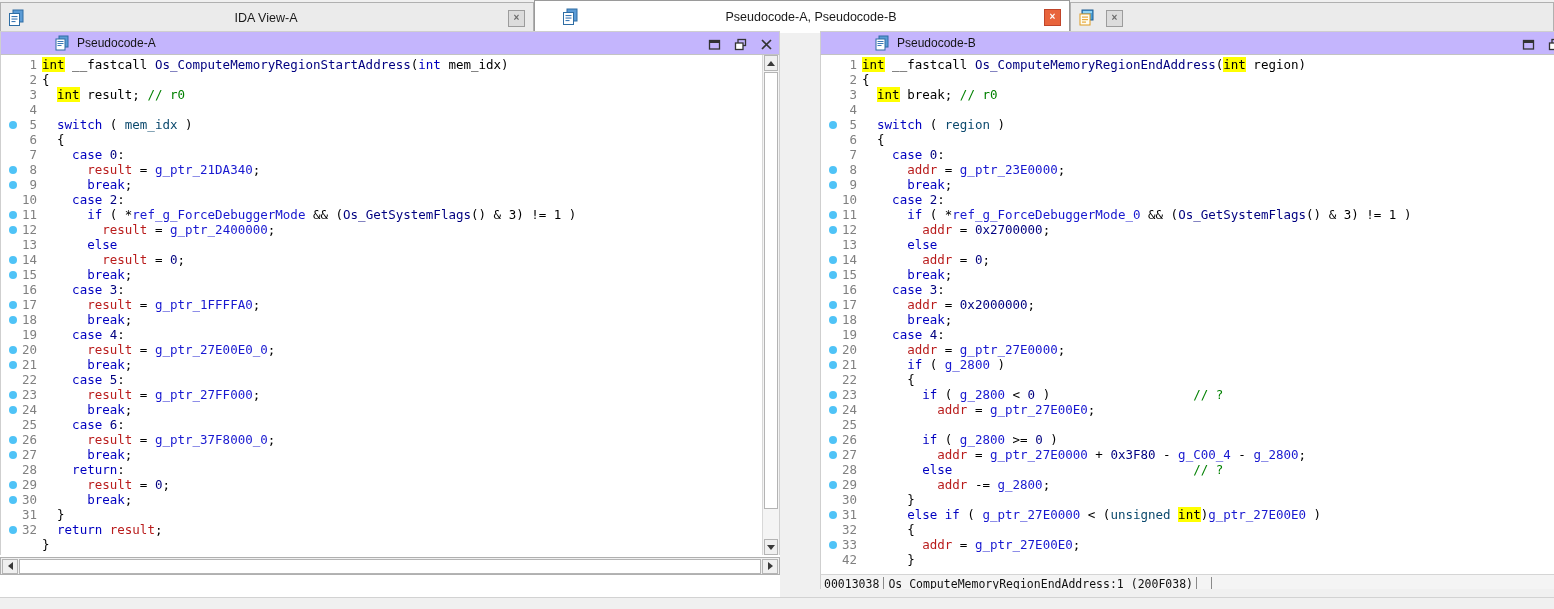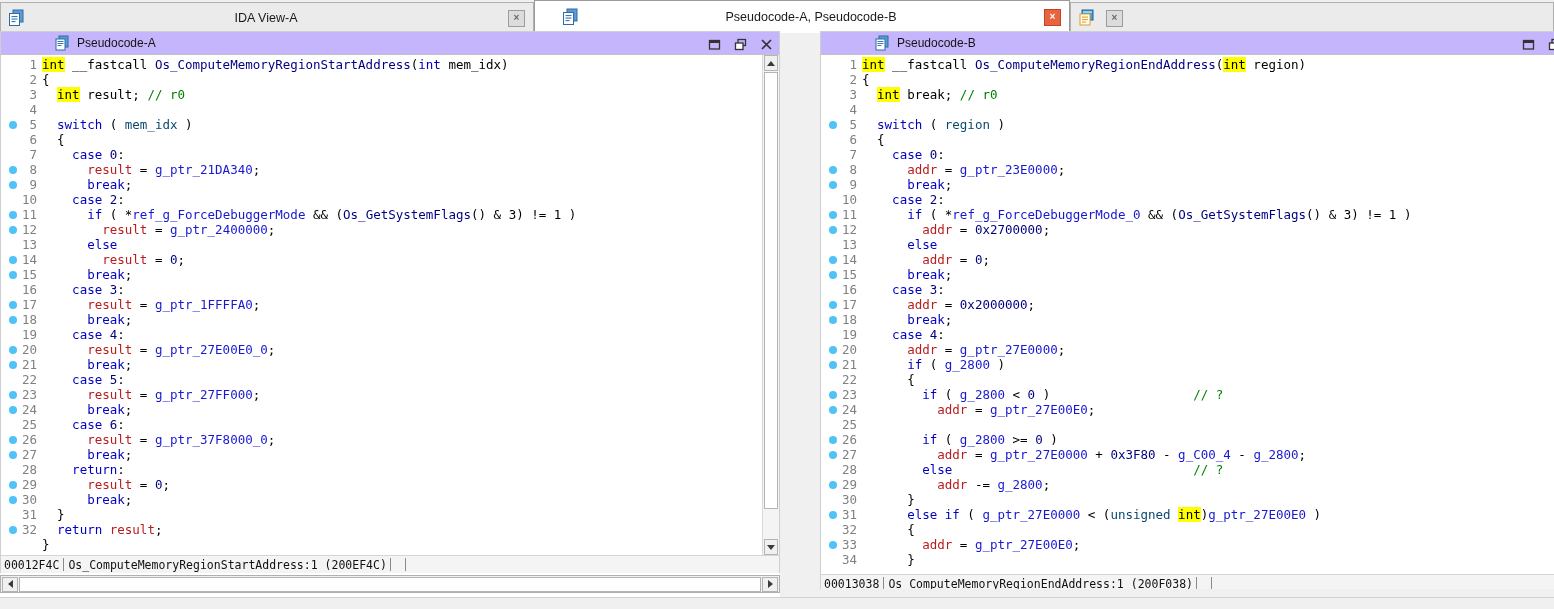--- a/index.html
+++ b/index.html
@@ -453,27 +453,20 @@
         <div class="sb-arrow up">
             <span class="chev up"></span>
           </div>
         <div class="sb-thumb" style="top:17px; height:437px;"></div>
         <div class="sb-arrow down">
             <span class="chev down"></span>
           </div>
       </div>
     </div>
 
-    <div class="statusline">
-      <span>00012F4C</span>
-      <span class="sep"></span>
-      <span>Os_ComputeMemoryRegionStartAddress:1  (200EF4C)</span>
-      <span class="tail"></span>
-      <span class="tail2"></span>
-    </div>
 
     <div class="hscroll">
       <div class="hs-arrow">
           <span class="chev left"></span>
         </div>
       <div class="hs-thumb"></div>
       <div class="hs-arrow">
           <span class="chev right"></span>
         </div>
     </div>
@@ -543,21 +536,21 @@
             <div class="cline"><span class="bp"></span><span class="lnum">24</span><span class="gutterline"></span><span class="ctext"><span class="t-plain">          </span><span class="t-var">addr</span><span class="t-plain"> = </span><span class="t-glob">g_ptr_27E00E0</span><span class="t-punc">;</span></span></div>
             <div class="cline"><span class="lnum">25</span><span class="gutterline"></span><span class="ctext"><span class="t-plain"></span></span></div>
             <div class="cline"><span class="bp"></span><span class="lnum">26</span><span class="gutterline"></span><span class="ctext"><span class="t-plain">        </span><span class="t-kw">if</span><span class="t-plain"> ( </span><span class="t-glob">g_2800</span><span class="t-plain"> &gt;= </span><span class="t-num">0</span><span class="t-plain"> )</span></span></div>
             <div class="cline"><span class="bp"></span><span class="lnum">27</span><span class="gutterline"></span><span class="ctext"><span class="t-plain">          </span><span class="t-var">addr</span><span class="t-plain"> = </span><span class="t-glob">g_ptr_27E0000</span><span class="t-plain"> + </span><span class="t-num">0x3F80</span><span class="t-plain"> - </span><span class="t-glob">g_C00_4</span><span class="t-plain"> - </span><span class="t-glob">g_2800</span><span class="t-punc">;</span></span></div>
             <div class="cline"><span class="lnum">28</span><span class="gutterline"></span><span class="ctext"><span class="t-plain">        </span><span class="t-kw">else</span><span class="t-plain">                                </span><span class="t-cmt">// ?</span></span></div>
             <div class="cline"><span class="bp"></span><span class="lnum">29</span><span class="gutterline"></span><span class="ctext"><span class="t-plain">          </span><span class="t-var">addr</span><span class="t-plain"> -= </span><span class="t-glob">g_2800</span><span class="t-punc">;</span></span></div>
             <div class="cline"><span class="lnum">30</span><span class="gutterline"></span><span class="ctext"><span class="t-punc">      }</span></span></div>
             <div class="cline"><span class="bp"></span><span class="lnum">31</span><span class="gutterline"></span><span class="ctext"><span class="t-plain">      </span><span class="t-kw">else if</span><span class="t-plain"> ( </span><span class="t-glob">g_ptr_27E0000</span><span class="t-plain"> &lt; (</span><span class="t-arg">unsigned </span><span class="t-kw-hl">int</span><span class="t-plain">)</span><span class="t-glob">g_ptr_27E00E0</span><span class="t-plain"> )</span></span></div>
             <div class="cline"><span class="lnum">32</span><span class="gutterline"></span><span class="ctext"><span class="t-punc">      {</span></span></div>
             <div class="cline"><span class="bp"></span><span class="lnum">33</span><span class="gutterline"></span><span class="ctext"><span class="t-plain">        </span><span class="t-var">addr</span><span class="t-plain"> = </span><span class="t-glob">g_ptr_27E00E0</span><span class="t-punc">;</span></span></div>
-            <div class="cline"><span class="lnum">34</span><span class="gutterline"></span><span class="ctext"><span class="t-punc">      }</span></span></div>
+            <div class="cline"><span class="lnum">42</span><span class="gutterline"></span><span class="ctext"><span class="t-punc">      }</span></span></div>
           </div>
       </div>
       <div class="vscroll">
         <div class="sb-arrow up">
             <span class="chev up"></span>
           </div>
         <div class="sb-thumb" style="top:17px; height:355px;"></div>
         <div class="sb-arrow down">
             <span class="chev down"></span>
           </div>

